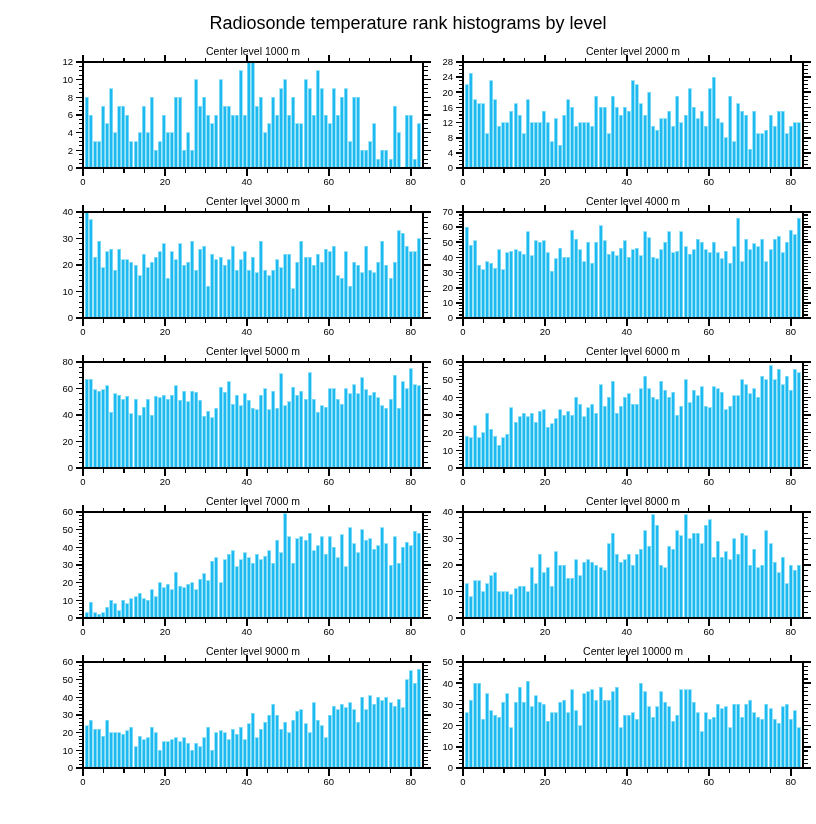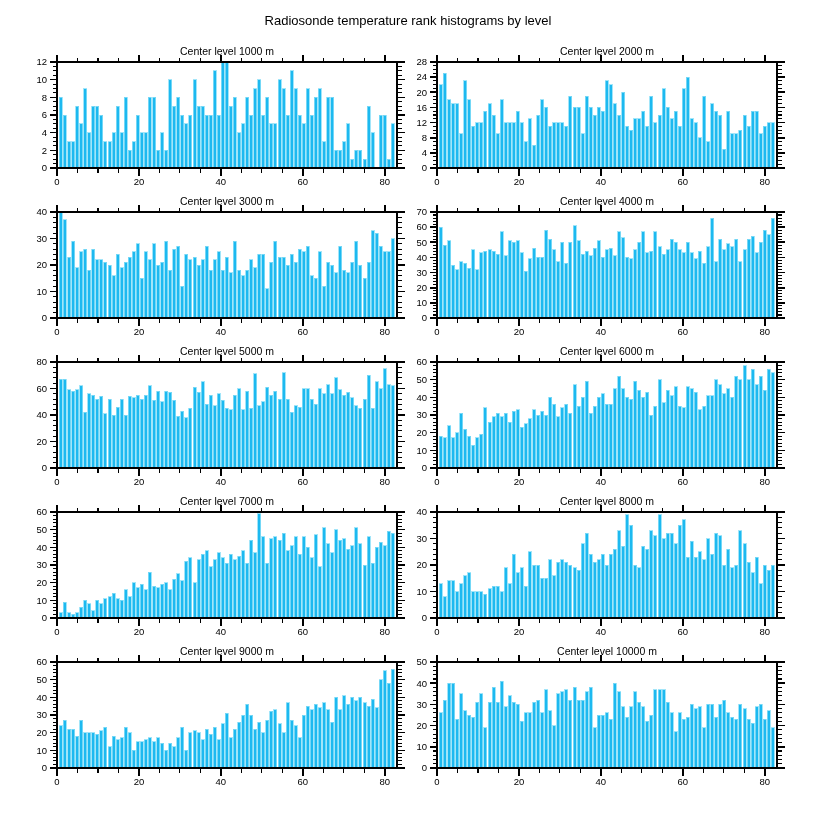--- a/index.html
+++ b/index.html
@@ -1,20 +1,20 @@
 <!DOCTYPE html>
 <html><head>
 <meta charset="utf-8">
 <style>
   html,body{margin:0;padding:0;background:#ffffff;width:816px;height:824px;overflow:hidden;
     font-family:"Liberation Sans", sans-serif;color:#000;}
   .page{width:816px;height:824px;position:relative;}
-  .main-title{font-size:13px;font-weight:400;text-align:center;margin:0;padding-top:13px;height:26px;}
+  .main-title{font-size:18px;font-weight:400;text-align:center;margin:0;padding-top:13px;height:26px;}
   .charts-grid{display:grid;grid-template-columns:408px 408px;grid-auto-rows:150px;padding-top:4px;}
-  .cell{width:408px;height:150px;position:relative;}
+  .cell{width:408px;height:150px;position:relative;padding-left:26px;}
   svg{display:block;}
   text{font-family:"Liberation Sans", sans-serif;}
 </style>
 </head>
 <body>
 
 <div class="page">
   <div class="main-title">Radiosonde temperature rank histograms by level</div>
   <div class="charts-grid">
       <div class="cell">

